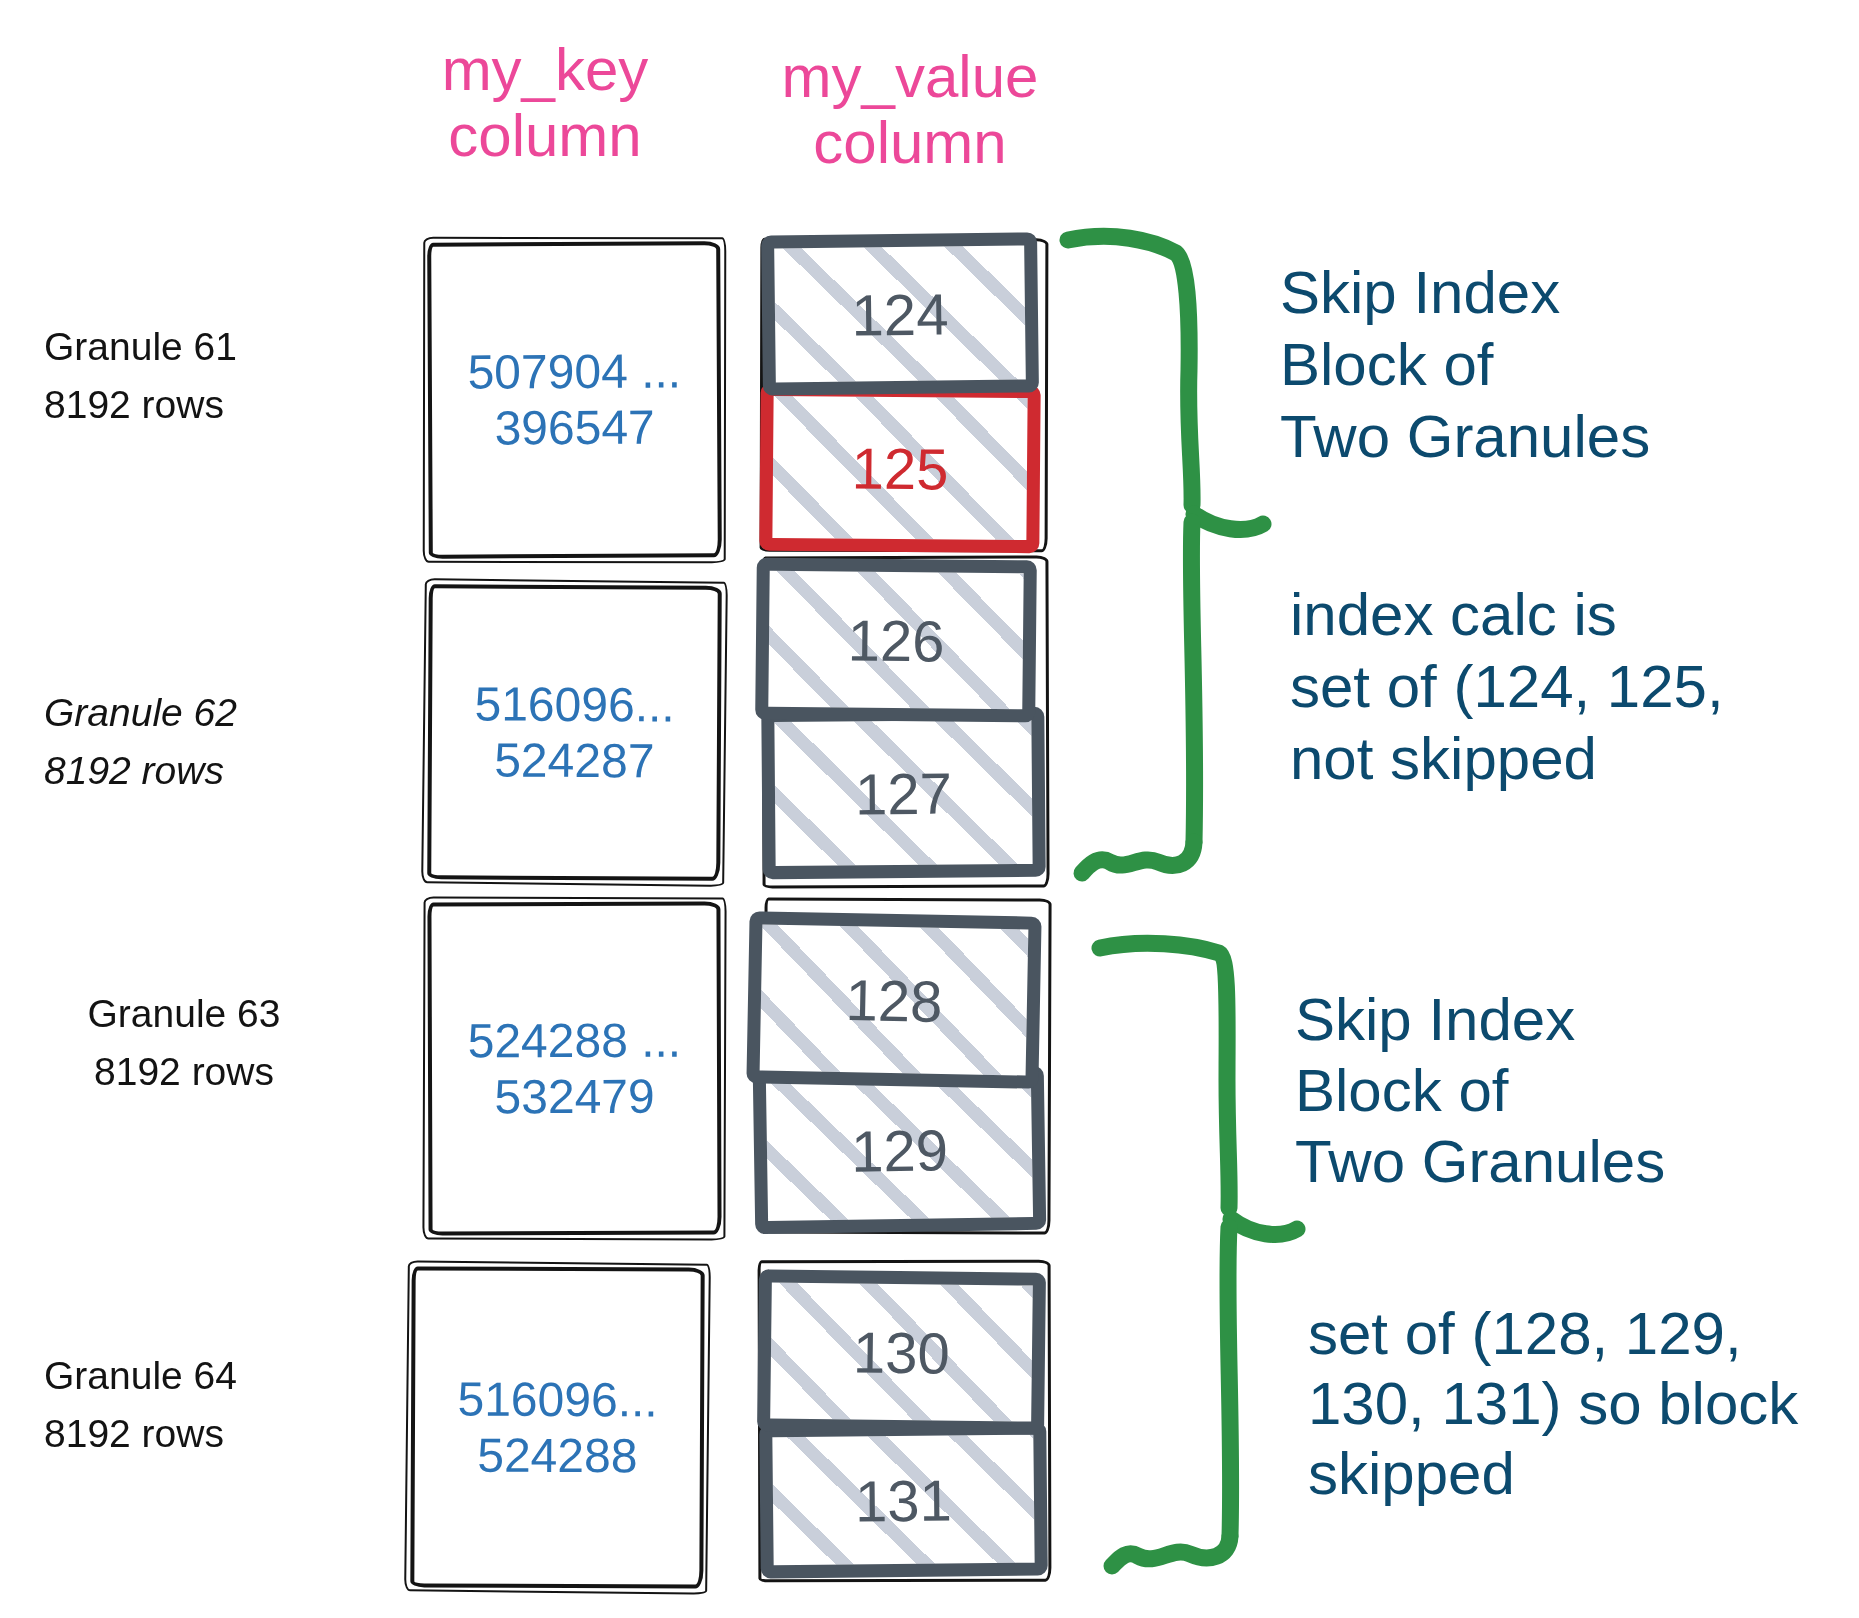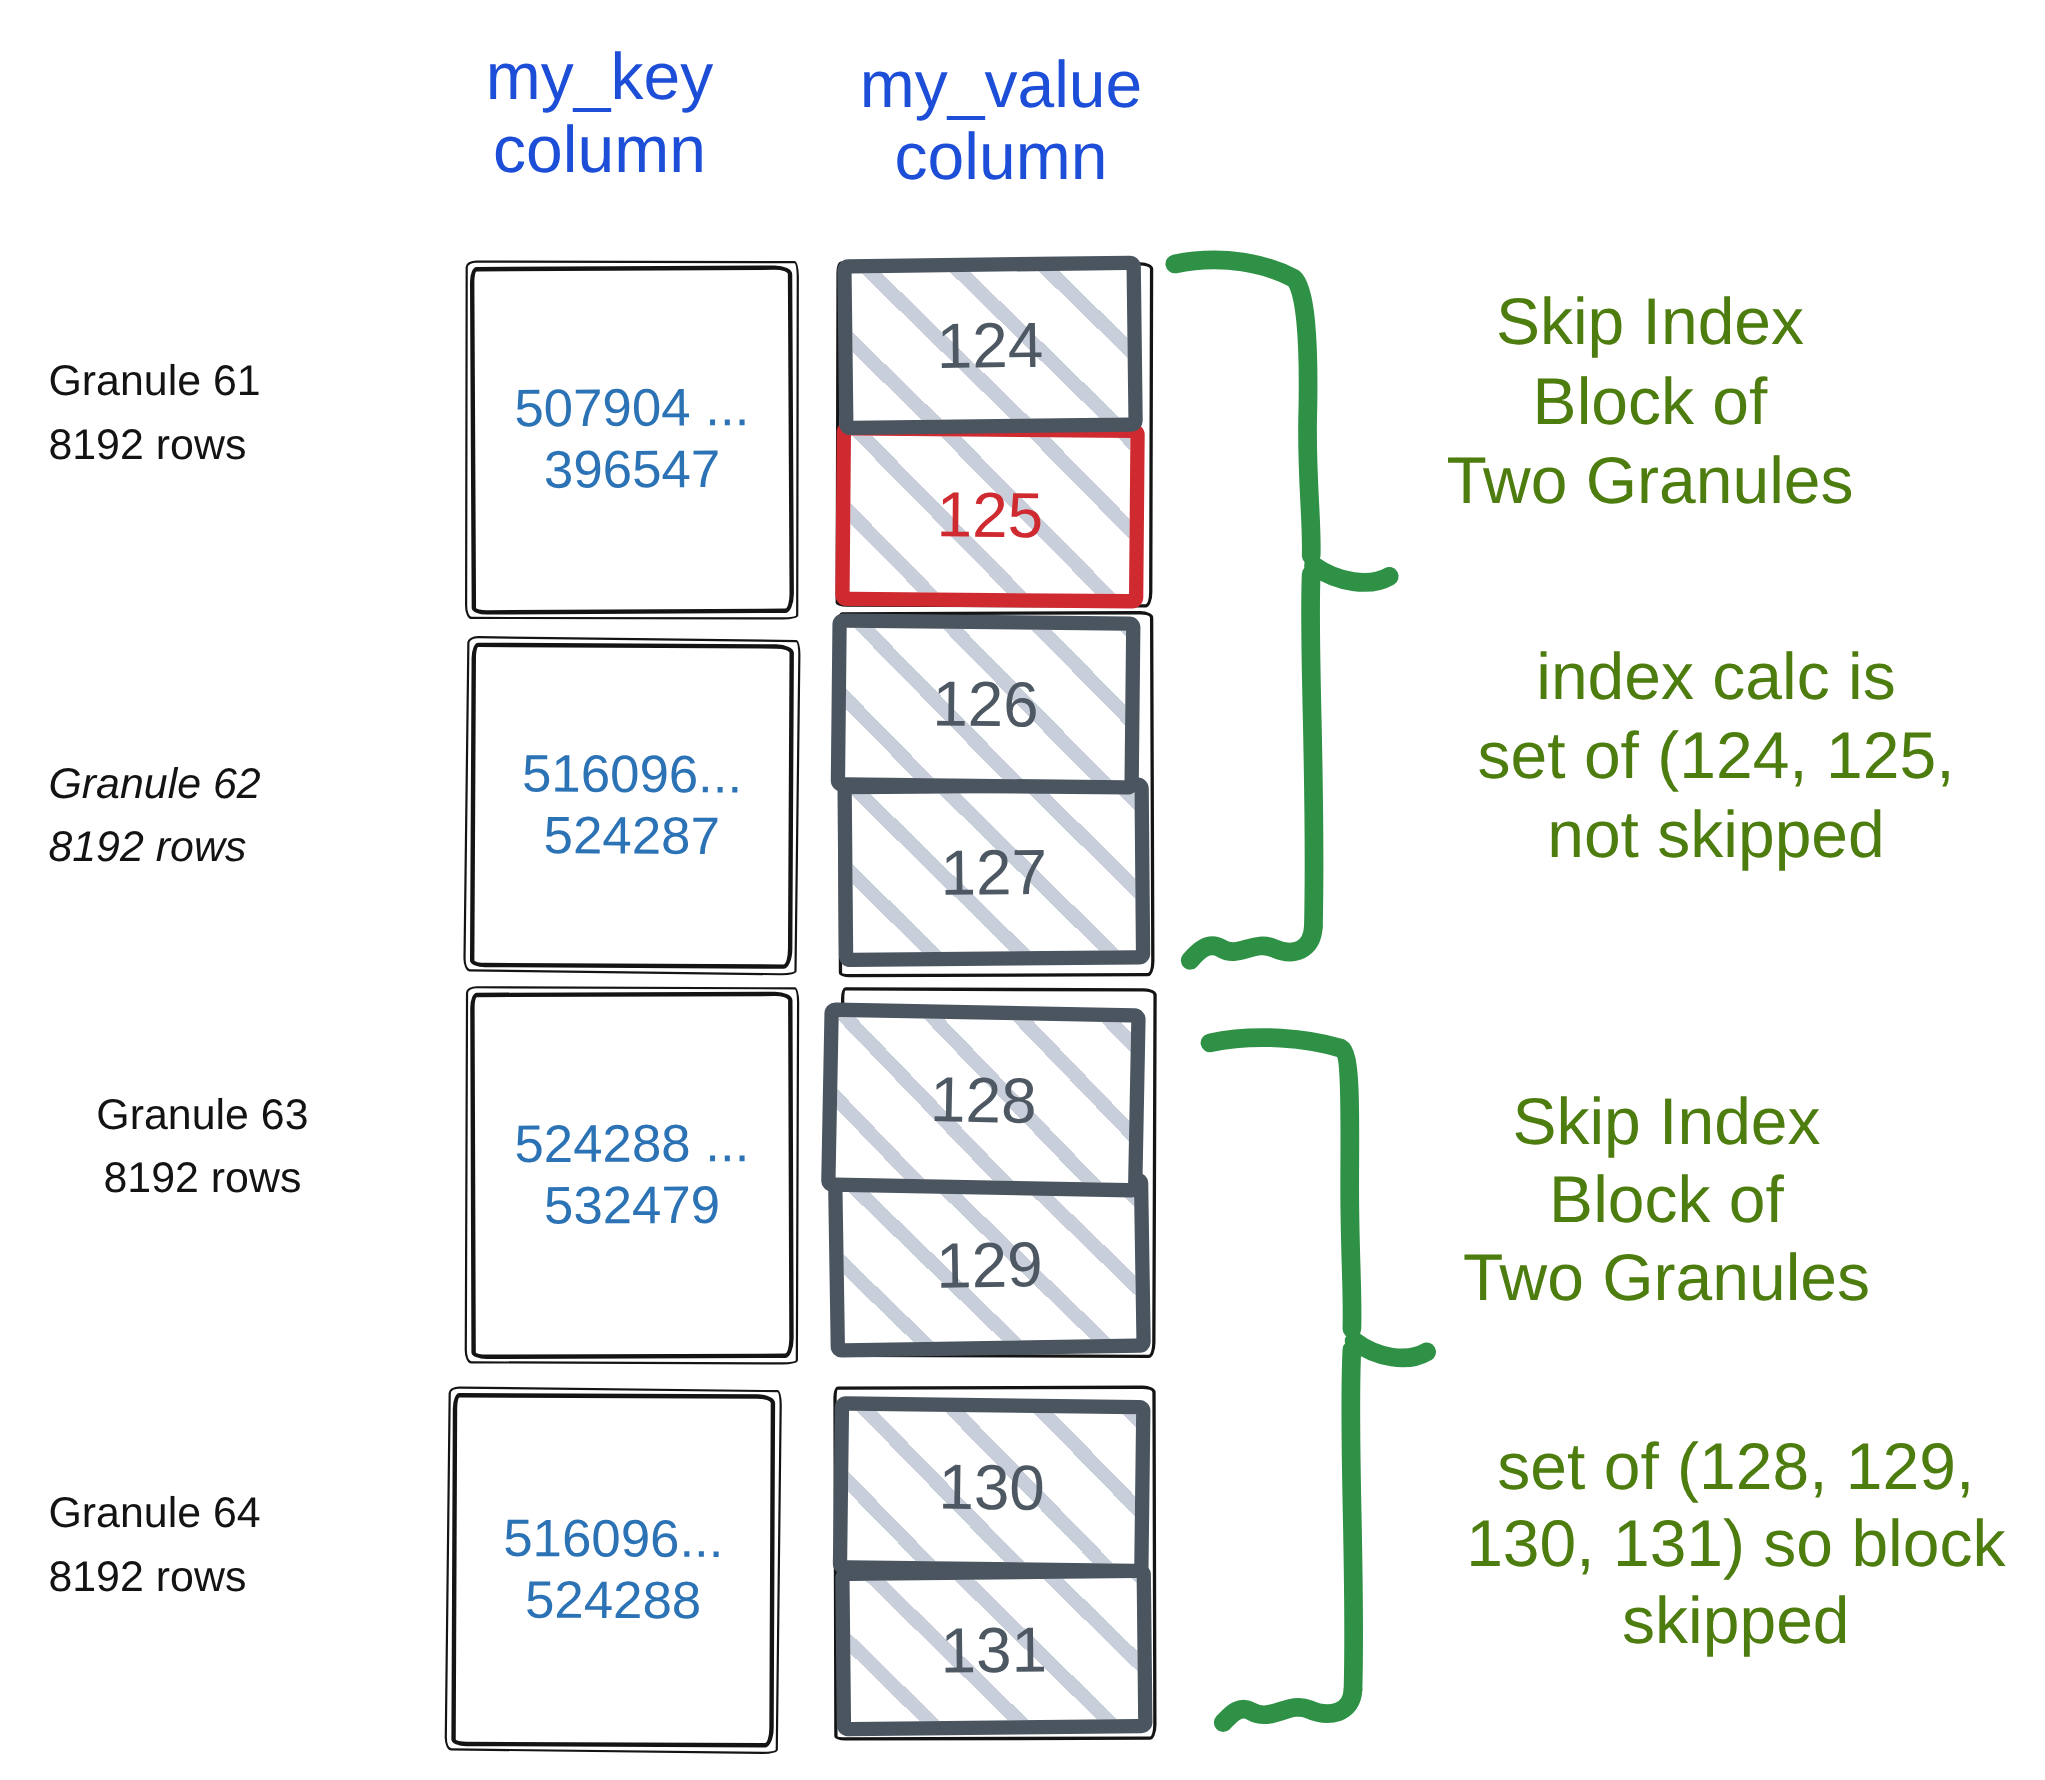--- a/index.html
+++ b/index.html
@@ -6,21 +6,21 @@
   #canvas{
     position:relative; width:1859px; height:1618px; overflow:hidden;
     background:#ffffff;
     font-family:"Liberation Sans", sans-serif;
     color:#141414;
   }
 
   
   .col-header{
     position:absolute; width:340px; text-align:center;
-    font-size:60px; line-height:66px; color:#1d4ed8;
+    font-size:60px; line-height:66px; color:#ec4899;
   }
 
   
   .granule-label{
     position:absolute; left:44px; width:280px;
     font-size:39px; line-height:58px; color:#131313; text-align:left;
   }
 
   
   .key-box{
@@ -51,22 +51,22 @@
       repeating-linear-gradient(45deg, rgba(255,255,255,0) 0 44px, #c9cfda 44px 57px),
       #ffffff;
     display:flex; align-items:center; justify-content:center;
   }
   .value-block .num{ font-size:58px; color:#4e5863; }
   .value-block.red{ border-color:#cf2a30; }
   .value-block.red .num{ color:#cf2a30; }
 
   
   .annotation{
-    position:absolute; text-align:center;
-    font-size:60px; line-height:72px; color:#4d7c0f;
+    position:absolute; 
+    font-size:60px; line-height:72px; color:#0c4a6e;
   }
   svg.braces{ position:absolute; left:0; top:0; pointer-events:none; }
 </style>
 </head>
 <body>
 
 <div id="canvas">
 
   <div class="col-header" style="left:375px; top:37px;">
     <div>my_key</div>

